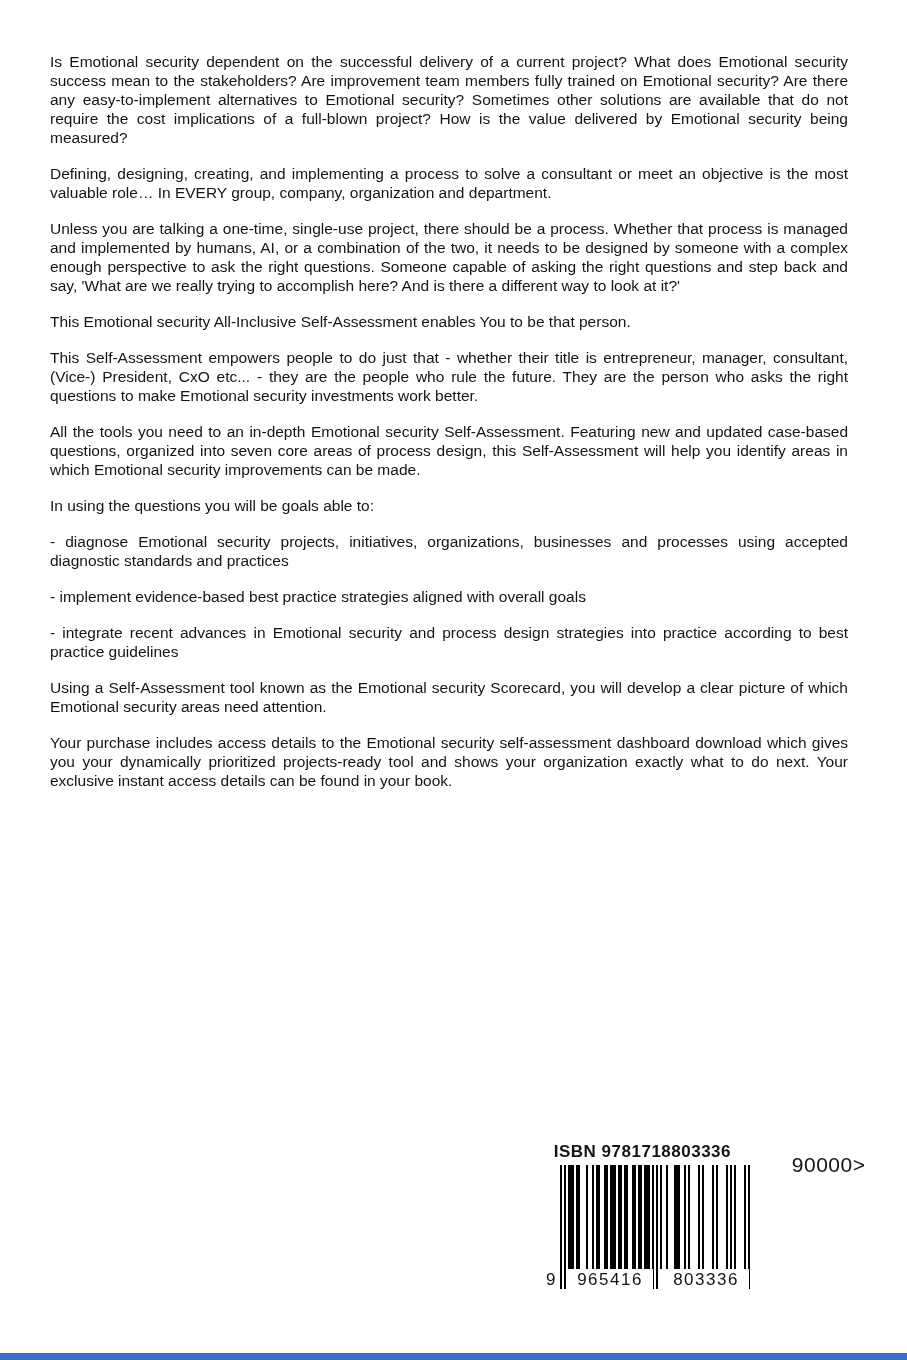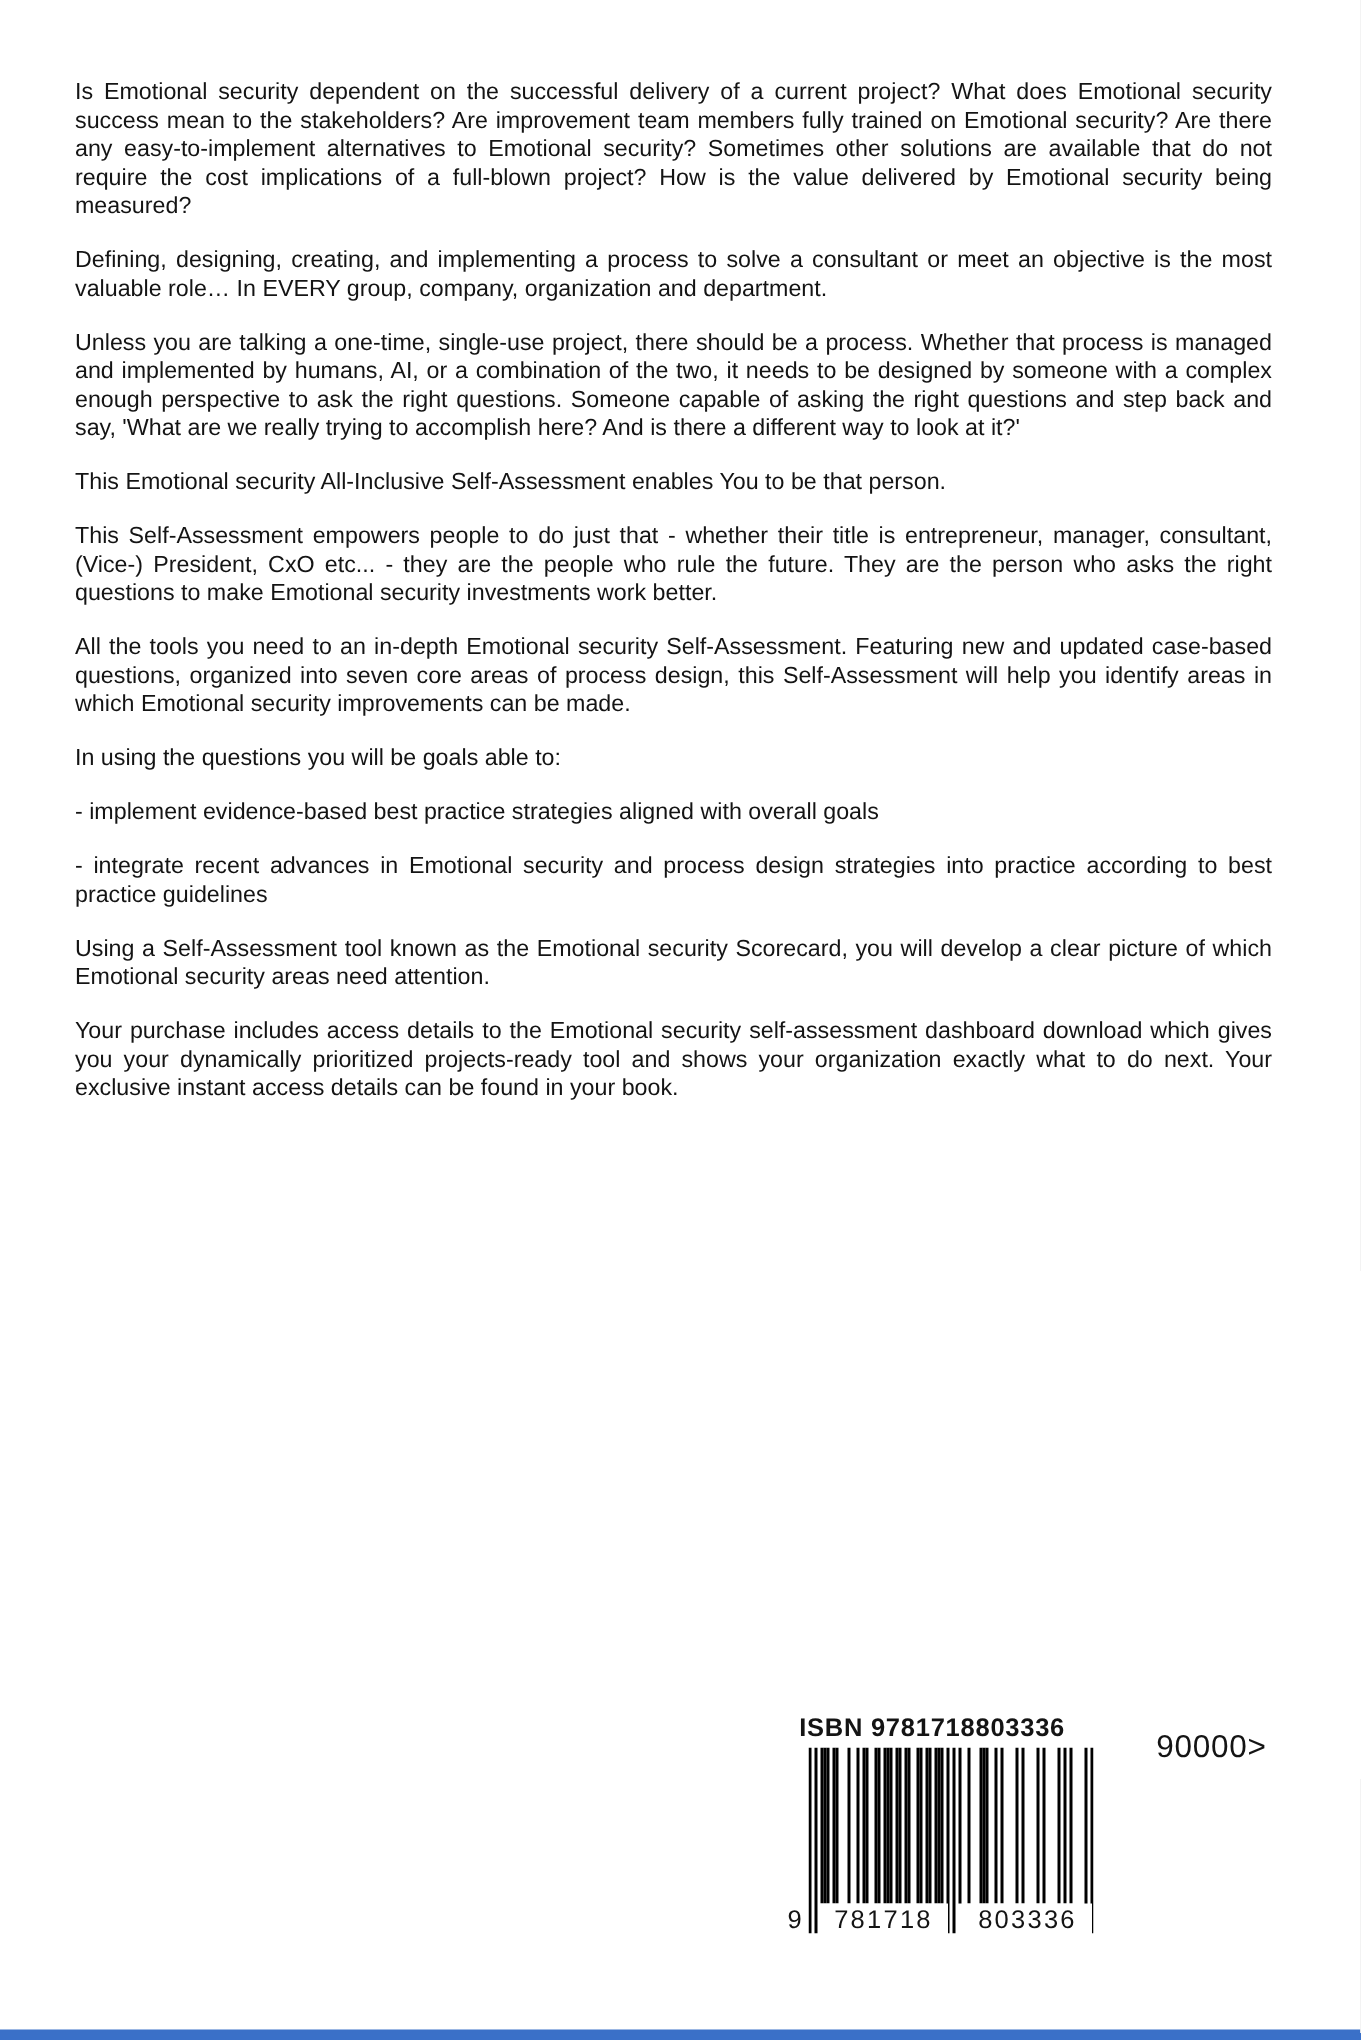--- a/index.html
+++ b/index.html
@@ -22,21 +22,21 @@
   .text-block p {
     margin: 0 0 17px 0;
     font-size: 15.5px;
     line-height: 19px;
     text-align: justify;
   }
   
   .barcode-area {
     position: absolute;
     top: 1142px;
-    left: 528px;
+    left: 549px;
     width: 320px;
     display: flex;
     gap: 44px;
   }
   .bc-left {
     width: 212px;
     position: relative;
   }
   .isbn-label {
     display: block;
@@ -85,20 +85,21 @@
 <div class="page">
 
   <section class="text-block">
     <p>Is Emotional security dependent on the successful delivery of a current project? What does Emotional security success mean to the stakeholders? Are improvement team members fully trained on Emotional security? Are there any easy-to-implement alternatives to Emotional security? Sometimes other solutions are available that do not require the cost implications of a full-blown project? How is the value delivered by Emotional security being measured?</p>
     <p>Defining, designing, creating, and implementing a process to solve a consultant or meet an objective is the most valuable role… In EVERY group, company, organization and department.</p>
     <p>Unless you are talking a one-time, single-use project, there should be a process. Whether that process is managed and implemented by humans, AI, or a combination of the two, it needs to be designed by someone with a complex enough perspective to ask the right questions. Someone capable of asking the right questions and step back and say, 'What are we really trying to accomplish here? And is there a different way to look at it?'</p>
     <p>This Emotional security All-Inclusive Self-Assessment enables You to be that person.</p>
     <p>This Self-Assessment empowers people to do just that - whether their title is entrepreneur, manager, consultant, (Vice-) President, CxO etc... - they are the people who rule the future. They are the person who asks the right questions to make Emotional security investments work better.</p>
     <p>All the tools you need to an in-depth Emotional security Self-Assessment. Featuring new and updated case-based questions, organized into seven core areas of process design, this Self-Assessment will help you identify areas in which Emotional security improvements can be made.</p>
     <p>In using the questions you will be goals able to:</p>
+    <p>- diagnose Emotional security projects, initiatives, organizations, businesses and processes using accepted diagnostic standards and practices</p>
     <p>- implement evidence-based best practice strategies aligned with overall goals</p>
     <p>- integrate recent advances in Emotional security and process design strategies into practice according to best practice guidelines</p>
     <p>Using a Self-Assessment tool known as the Emotional security Scorecard, you will develop a clear picture of which Emotional security areas need attention.</p>
     <p>Your purchase includes access details to the Emotional security self-assessment dashboard download which gives you your dynamically prioritized projects-ready tool and shows your organization exactly what to do next. Your exclusive instant access details can be found in your book.</p>
   </section>
 
   <div class="barcode-area">
     <div class="bc-left">
       <span class="isbn-label">ISBN 9781718803336</span>
       <div class="bars-wrap">
@@ -143,21 +144,21 @@
             <rect x="142" y="0" width="2" height="104"></rect>
             <rect x="152" y="0" width="2" height="104"></rect>
             <rect x="156" y="0" width="2" height="104"></rect>
             <rect x="166" y="0" width="2" height="104"></rect>
             <rect x="170" y="0" width="2" height="104"></rect>
             <rect x="174" y="0" width="2" height="104"></rect>
             <rect x="184" y="0" width="2" height="124"></rect>
             <rect x="188" y="0" width="2" height="124"></rect>
           </svg>
         <span class="bc-digit g1">9</span>
-        <span class="bc-digit g2">781718</span>
+        <span class="bc-digit g2">965416</span>
         <span class="bc-digit g3">803336</span>
       </div>
     </div>
     <div class="bc-right">
       <span class="price-code">90000</span>
       <span class="price-marker">&gt;</span>
     </div>
   </div>
 
   <div class="bottom-strip" style="background: rgb(58, 112, 200);"></div>

